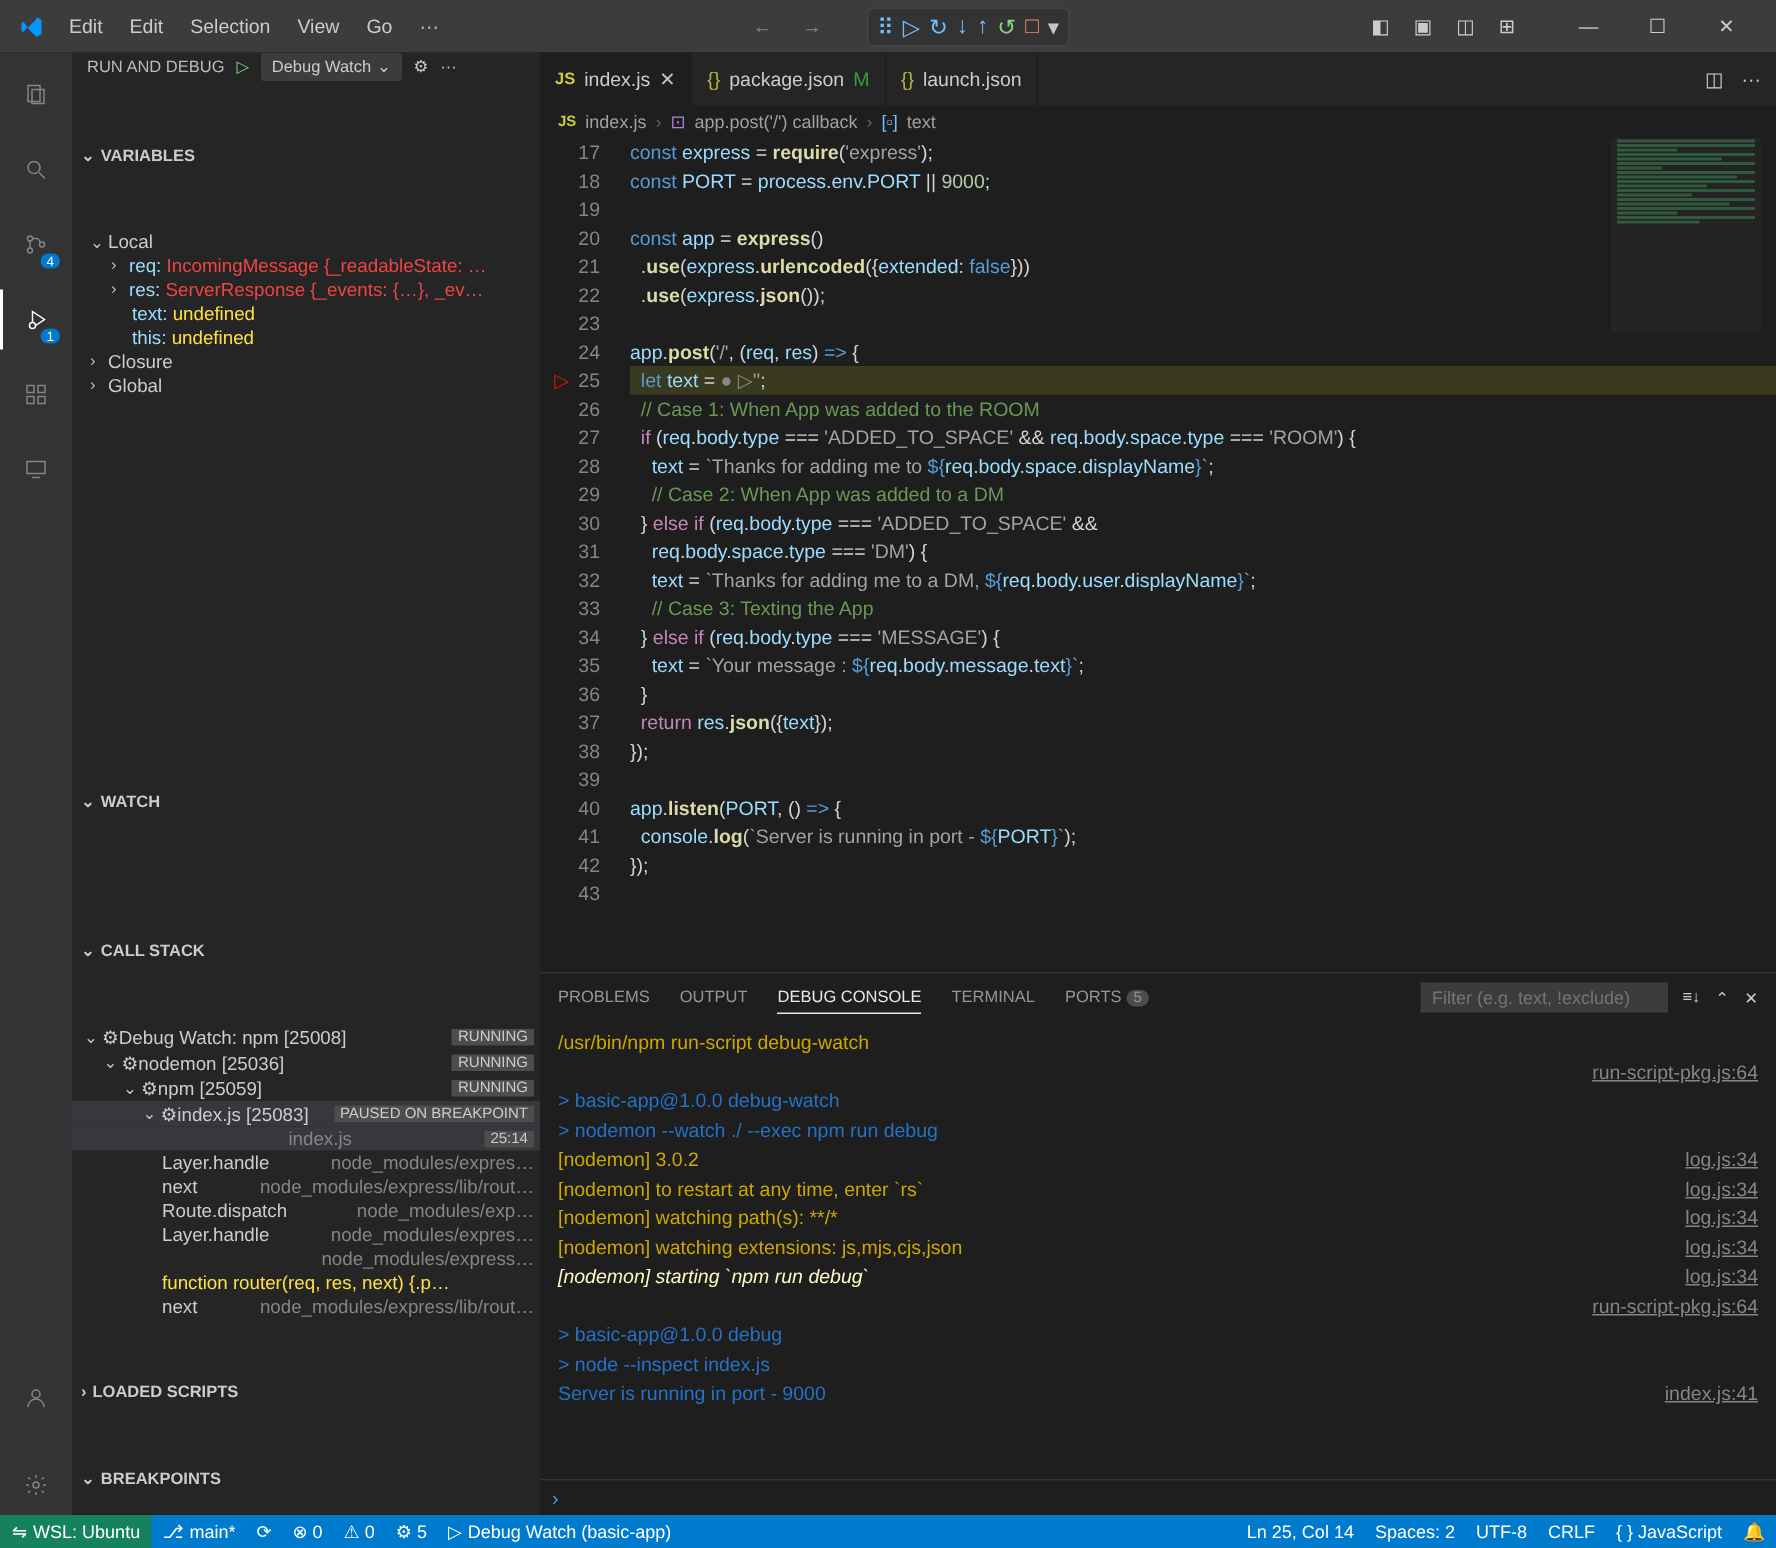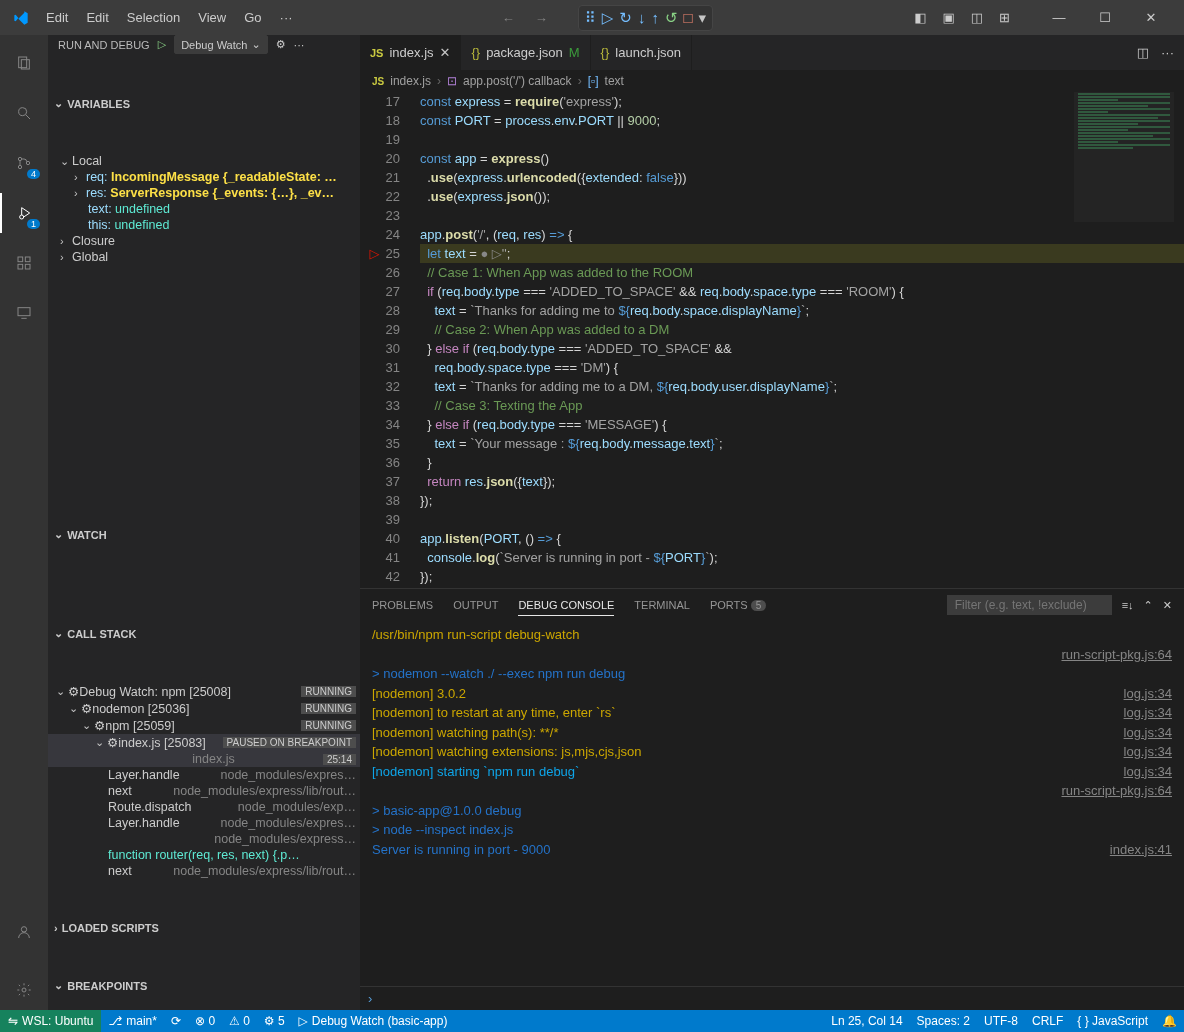--- a/index.html
+++ b/index.html
@@ -27,25 +27,25 @@
 .sidebar-header { height: 35px; display: flex; align-items: center; padding: 0 10px; gap: 8px; font-size: 11px;}
 .sidebar-header .title { color: #bbbbbb; }
 .debug-select { background: #3c3c3c; border: 1px solid #3c3c3c; color: #ccc; padding: 2px 6px; display: flex; align-items: center; gap: 4px; border-radius: 2px;}
 .play-btn { color: #89d185; }
 
 .section-header { background: #252526; color: #cccccc; font-weight: 600; font-size: 11px; padding: 2px 6px; display: flex; align-items: center; gap: 4px; cursor: pointer;}
 .tree { font-family: Consolas, monospace; font-size: 12.5px; }
 .tree-row { display: flex; align-items: center; padding: 1px 0; white-space: nowrap; overflow: hidden; }
 .tree-row .twisty { width: 12px; color: #c5c5c5;}
 .var-name { color: #9cdcfe; }
-.var-val { color: #fde047; font-weight: bold; }
+.var-val { color: #ef4444; }
 .tag-badge { background: #4d4d4d; color: #ccc; font-size: 10px; padding: 0 4px; border-radius: 2px; margin-left: auto; margin-right: 6px;}
 .paused-badge { background: #4d4d4d; color: #ccc; font-size: 10px; padding: 0 4px; margin-left: auto; margin-right: 4px;}
 .stack-file { color: #858585; }
-.dimmed { color: #5eead4; }
+.dimmed { color: #fde047; }
 
 .editor-area { flex: 1; display: flex; flex-direction: column; background: #1e1e1e; overflow: hidden;}
 .tabs { height: 35px; background: #252526; display: flex; align-items: stretch; }
 .tab { display: flex; align-items: center; padding: 0 10px; gap: 6px; border-right: 1px solid #1e1e1e; cursor: pointer; font-size: 13px;}
 .tab.active { background: #1e1e1e; }
 .tab .icon-js { color: #cbcb41; font-size: 11px; font-weight: bold;}
 .tab .icon-json { color: #b7b73b; }
 .tab .close { color: #c5c5c5; }
 .tab .modified { color: #3c9c3c;}
 .tabs .right { margin-left: auto; display: flex; align-items: center; gap: 12px; padding: 0 10px;}
@@ -60,33 +60,33 @@
 .k-blue { color: #569cd6; }
 .k-lblue { color: #9cdcfe; }
 .k-yellow { color: #dcdcaa; font-weight: bold; }
 .k-orange { color: #a3a3a3; }
 .k-green { color: #6a9955; }
 .k-purple { color: #c586c0; }
 .k-num { color: #b5cea8;}
 .minimap { position: absolute; right: 10px; top: 0; width: 100px; height: 130px; background: rgba(60,60,60,0.2);}
 .minimap div { height: 2px; margin: 1px 4px; background: #4a6; opacity: 0.4;}
 
-.panel { height: 422px; background: #1e1e1e; border-top: 1px solid #333; display: flex; flex-direction: column;}
+.panel { height: 362px; background: #1e1e1e; border-top: 1px solid #333; display: flex; flex-direction: column;}
 .panel-tabs { height: 32px; display: flex; align-items: center; padding: 0 12px; gap: 20px; font-size: 11px;}
 .panel-tab { color: #969696; cursor: pointer; text-transform: uppercase; padding: 4px 0;}
 .panel-tab.active { color: #e7e7e7; border-bottom: 1px solid #e7e7e7;}
 .panel-tab .count-badge { background: #4d4d4d; border-radius: 8px; padding: 0 5px; margin-left: 3px; font-size: 10px;}
 .panel-right { margin-left: auto; display: flex; gap: 10px; align-items: center;}
 .filter-input { background: #3c3c3c; border: none; color: #ccc; padding: 3px 8px; width: 165px; font-size: 12px;}
 .console-body { flex: 1; font-family: Consolas, monospace; font-size: 13px; line-height: 19.5px; padding: 4px 12px; overflow: hidden; color: #cccccc;}
 .console-line { display: flex; }
 .console-line .right-src { margin-left: auto; color: #858585; text-decoration: underline;}
 .c-yellow { color: #cca700;}
 .c-blue { color: #2472c8;}
-.c-green { color: #0ea5e9;}
+.c-green { color: #fef9c3; font-style: italic;}
 .console-prompt { height: 24px; border-top: 1px solid #333; display:flex; align-items:center; padding: 0 8px; color: #569cd6;}
 
 .statusbar { height: 22px; background: #007acc; color: #fff; display: flex; align-items: center; font-size: 12px;}
 .statusbar .item { padding: 0 7px; display: flex; align-items: center; gap: 4px; cursor: pointer;}
 .statusbar .remote { background: #16825d; height: 100%; display: flex; align-items: center; padding: 0 8px;}
 .statusbar .right { margin-left: auto; display: flex;}
 
 .checkbox { width: 14px; height: 14px; border: 1px solid #6b6b6b; display: inline-block; margin-right: 6px; vertical-align: middle;}
 .checkbox.checked { background: #007acc; border-color: #007acc; position: relative;}
 .checkbox.checked::after { content: '✓'; color: #fff; font-size: 10px; position: absolute; left: 1px; top: -2px;}
@@ -439,20 +439,23 @@
       </div>
       <div class="console-body" id="console-body">
           <div class="console-line">
             <span class="c-yellow">/usr/bin/npm run-script debug-watch</span>
           </div>
           <div class="console-line">
             <span class="">&nbsp;</span>
             <span class="right-src">run-script-pkg.js:64</span>
           </div>
           <div class="console-line">
+            <span class="c-blue">&gt; basic-app@1.0.0 debug-watch</span>
+          </div>
+          <div class="console-line">
             <span class="c-blue">&gt; nodemon --watch ./ --exec npm run debug</span>
           </div>
           <div class="console-line">
             <span class=""> </span>
           </div>
           <div class="console-line">
             <span class="c-yellow">[nodemon] 3.0.2</span>
             <span class="right-src">log.js:34</span>
           </div>
           <div class="console-line">

